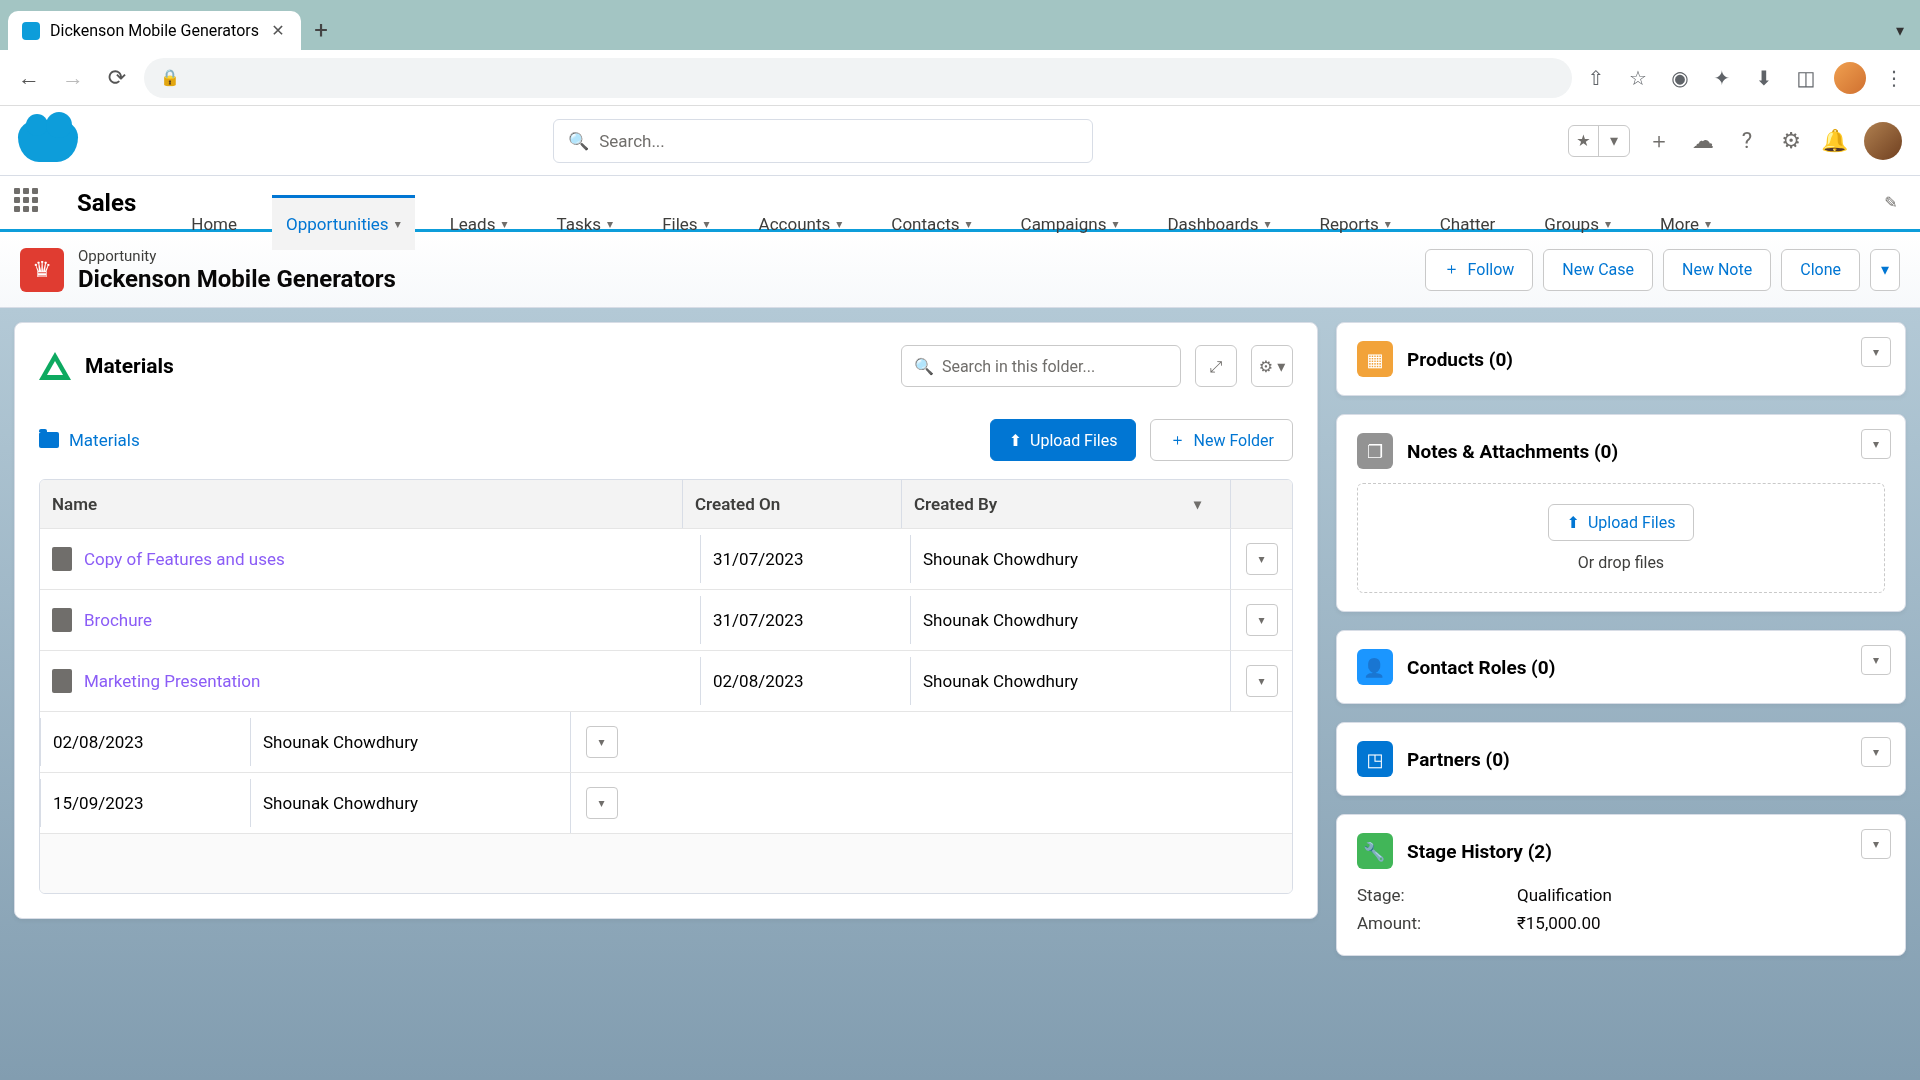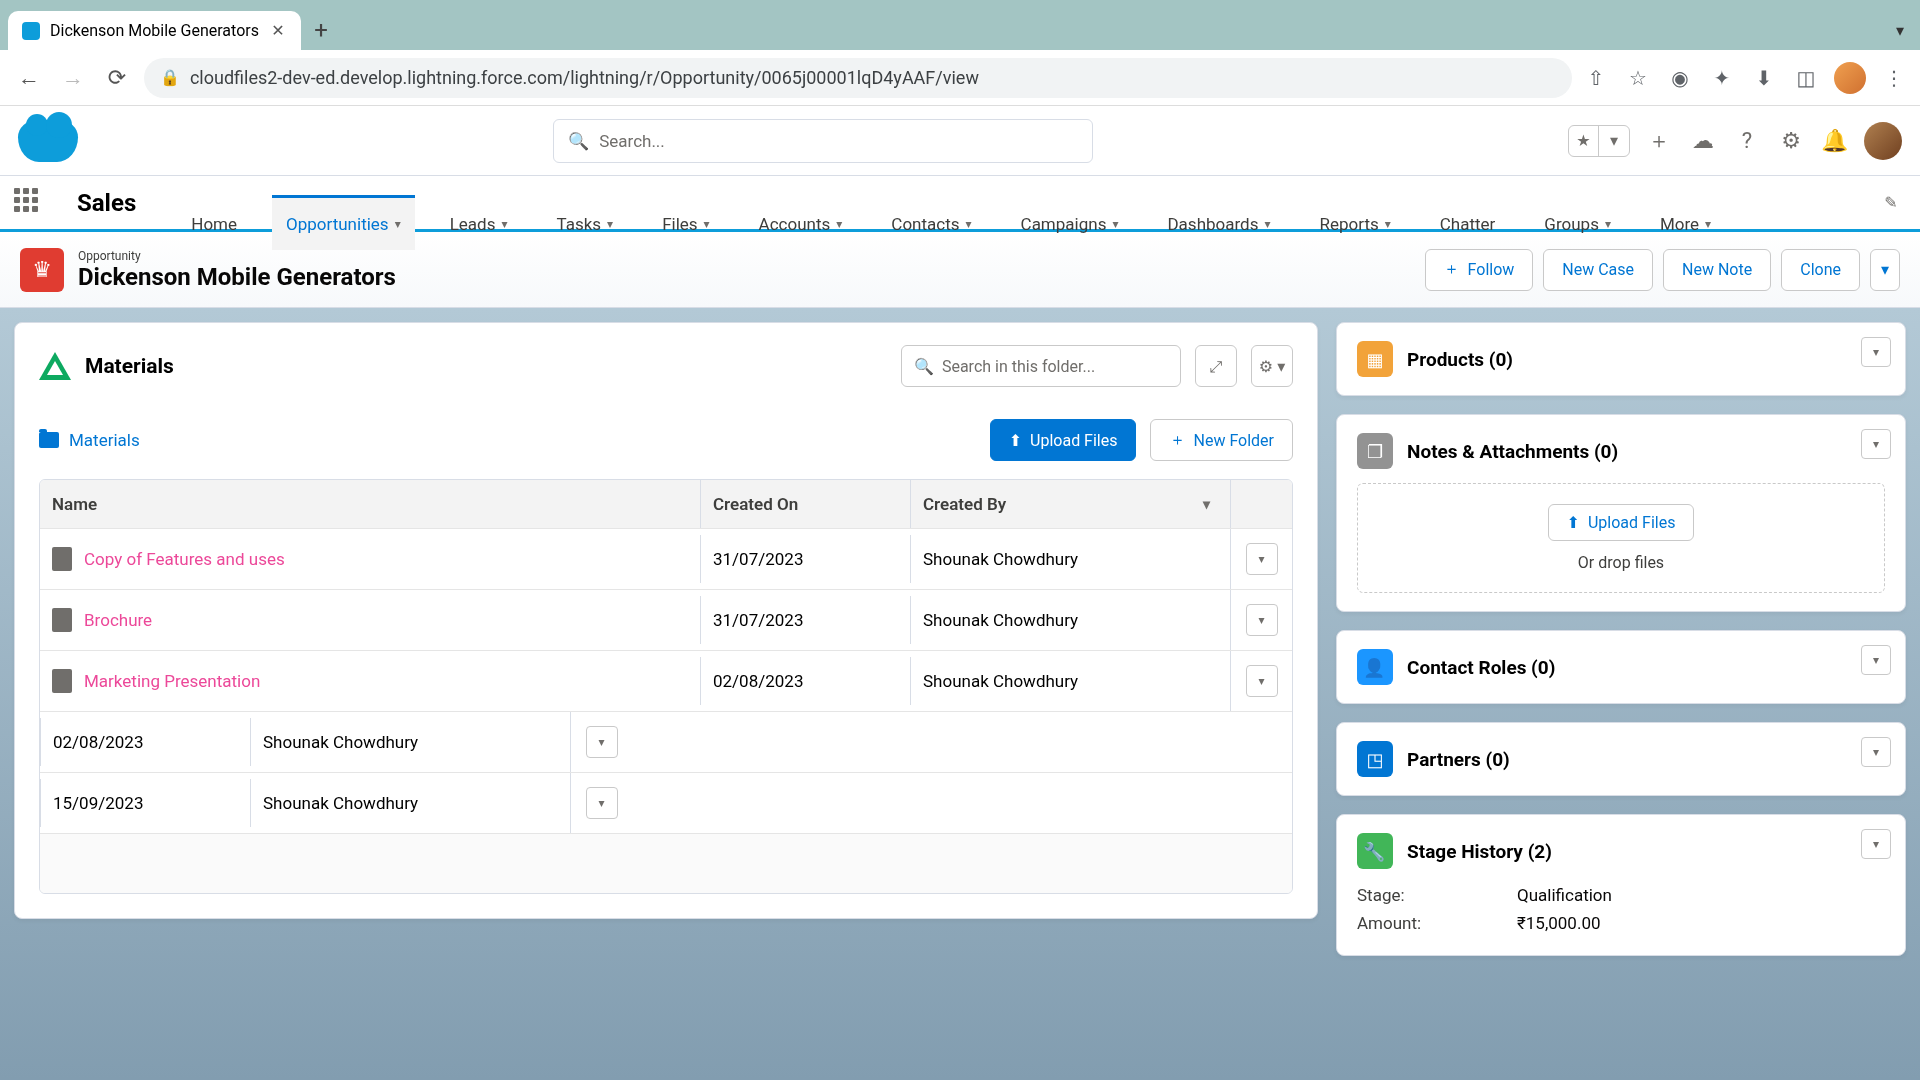--- a/index.html
+++ b/index.html
@@ -40,21 +40,21 @@
 .app-launcher-icon span { background:#706e6b; border-radius:1px; }
 .app-name { font-size:24px; font-weight:700; margin-right:20px; }
 .nav-item { padding: 16px 14px; font-size:17px; color:#3e3e3c; display:flex; align-items:center; gap:6px; cursor:pointer; border-top:3px solid transparent;margin-top:40px; }
 .nav-item.active { border-top:3px solid #0176d3; background:#f3f3f3; color:#0176d3; }
 .nav-chevron { font-size:12px; color:#706e6b; }
 .nav-edit { margin-left:auto; width:30px; height:30px; display:flex; align-items:center; justify-content:center; color:#706e6b; cursor:pointer; }
 
 
 .record-header { height:76px; background: linear-gradient(#fff, #f7f9fb); border-bottom:1px solid #d8dde6; padding:0 20px; display:flex; align-items:center; }
 .record-icon { width:44px; height:44px; background:#e03c31; border-radius:6px; display:flex; align-items:center; justify-content:center; color:#fff; font-size:22px; margin-right:14px; }
-.record-type { font-size:12px; color:#3e3e3c; }
+.record-type { font-size:15px; color:#3e3e3c; }
 .record-title { font-size:24px; font-weight:700; color:#080707; }
 .record-actions { margin-left:auto; display:flex; gap:10px; }
 .btn { height:42px; padding:0 18px; border:1px solid #c9c9c9; background:#fff; border-radius:6px; font-size:16px; color:#0176d3; display:flex; align-items:center; gap:8px; cursor:pointer; }
 .btn.icon-only { padding:0 10px; }
 .btn.primary { background:#0176d3; color:#fff; border-color:#0176d3; }
 
 
 .content { display:flex; padding: 14px; gap:18px; background: linear-gradient(#b3c9d6,#829db0); height: calc(100% - 50px - 56px - 70px - 56px - 76px); }
 .col-main { flex: 1; }
 .col-side { width: 570px; display:flex; flex-direction:column; gap:18px; }
@@ -71,29 +71,29 @@
 .mat-search { margin-left:auto; width:280px; height:42px; border:1px solid #c9c9c9; border-radius:6px; display:flex; align-items:center; padding:0 12px; gap:8px; color:#706e6b; font-size:16px; }
 .mat-iconbtn { width:42px; height:42px; border:1px solid #c9c9c9; border-radius:6px; display:flex; align-items:center; justify-content:center; cursor:pointer; color:#706e6b; }
 
 .mat-toolbar { padding: 14px 20px 18px; display:flex; align-items:center; }
 .breadcrumb { display:flex; align-items:center; gap:10px; color:#0176d3; font-size:17px; cursor:pointer; }
 .folder-icon-sm { width:20px; height:16px; background:#0176d3; border-radius:2px; position:relative; }
 .folder-icon-sm::before { content:""; position:absolute; top:-3px; left:0; width:8px; height:3px; background:#0176d3; border-radius:2px 2px 0 0; }
 .mat-toolbar-actions { margin-left:auto; display:flex; gap:14px; }
 
 .file-table { margin: 0 20px 20px; border:1px solid #d8dde6; border-radius:6px; overflow:hidden; }
-.ft-head { display:flex; background:#f3f3f3; font-size:17px; font-weight:600; color:#3e3e3c; }
+.ft-head { display:flex; background:#f3f3f3; font-size:17px; font-weight:600; color:#3e3e3c;gap:9px; }
 .ft-head > div, .ft-row > div { padding: 14px 12px; }
 .ft-col-name { flex: 1.8; }
 .ft-col-date { width: 210px; border-left:1px solid #d8dde6; }
 .ft-col-by { width: 320px; border-left:1px solid #d8dde6; display:flex; align-items:center; }
 .ft-col-act { width: 62px; border-left:1px solid #d8dde6; display:flex; align-items:center; justify-content:center; }
 .ft-row { display:flex; border-top:1px solid #e5e5e5; font-size:17px; align-items:center; }
 .ft-row .ft-col-name { display:flex; align-items:center; gap:12px; }
-.file-name-link { color:#ec4899; cursor:pointer; }
+.file-name-link { color:#8b5cf6; cursor:pointer; }
 .file-icon-generic { width:20px; height:24px; background:#706e6b; border-radius:2px; }
 .file-icon-red { width:20px; height:24px; background:#e03c31; border-radius:2px; }
 .file-icon-green { width:20px; height:24px; background:#20a971; border-radius:2px; }
 .row-act-btn { width:32px; height:32px; border:1px solid #c9c9c9; border-radius:4px; display:flex; align-items:center; justify-content:center; cursor:pointer; color:#706e6b; font-size:12px; }
 .ft-empty { height: 60px; border-top:1px solid #e5e5e5; background:#fafafa; }
 
 
 .side-card { padding: 18px 20px; position:relative; }
 .side-card-head { display:flex; align-items:center; gap:14px; }
 .side-icon { width:36px; height:36px; border-radius:6px; display:flex; align-items:center; justify-content:center; color:#fff; font-size:18px; }
@@ -125,21 +125,20 @@
     </div>
     <div class="new-tab">+</div>
     <div style="margin-left:auto; padding:10px 16px; color:#333;">▾</div>
   </div>
   <div class="addr-bar">
     <div class="nav-btn">←</div>
     <div class="nav-btn" style="opacity:.4">→</div>
     <div class="nav-btn">⟳</div>
     <div class="url-field">
       <span class="url-secure">🔒</span>
-      <span>cloudfiles2-dev-ed.develop.lightning.force.com/lightning/r/Opportunity/0065j00001lqD4yAAF/view</span>
     </div>
     <div class="addr-icons">
       <div class="addr-icon">⇧</div>
       <div class="addr-icon">☆</div>
       <div class="addr-icon">◉</div>
       <div class="addr-icon">✦</div>
       <div class="addr-icon">⬇</div>
       <div class="addr-icon">◫</div>
       <div class="addr-avatar"></div>
       <div class="addr-icon">⋮</div>

